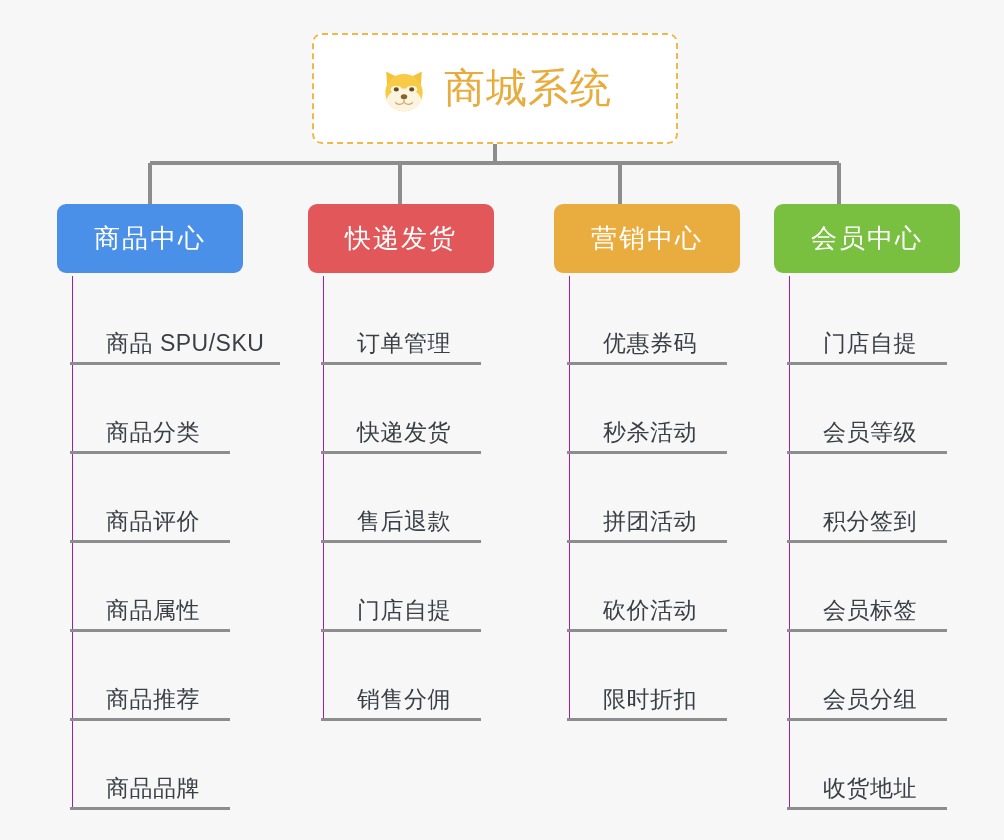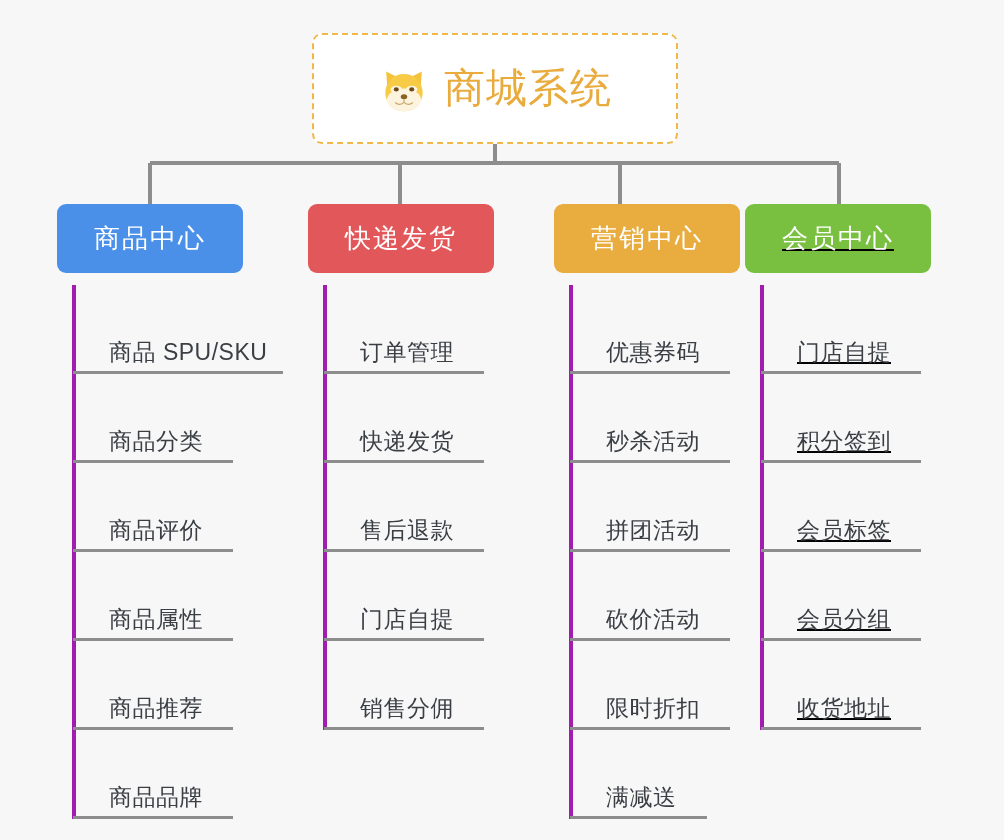--- a/index.html
+++ b/index.html
@@ -82,25 +82,25 @@
   }
 
   .col-0 .cat-box { background: #4a90e8; }
   .col-1 .cat-box { background: #e2575a; }
   .col-2 .cat-box { background: #e9ac3f; }
   .col-3 .cat-box { background: #79c040; }
 
   
   .leaf-list {
     position: relative;
-    margin: 12px;
+    margin: 3px;
     padding: 0;
     list-style: none;
     margin-left: 15px;
-    border-left: 4px solid #a21caf;
+    border-left: 1px solid #a21caf;
   }
   .leaf-item {
     position: relative;
     height: 89px;
     display: flex;
     align-items: flex-end;
     box-sizing: border-box;
   }
   .leaf-label {
     display: inline-block;
@@ -225,34 +225,34 @@
           </li>
           <li class="leaf-item" style="--uw: 160px;">
             <span class="leaf-label">拼团活动</span>
           </li>
           <li class="leaf-item" style="--uw: 160px;">
             <span class="leaf-label">砍价活动</span>
           </li>
           <li class="leaf-item" style="--uw: 160px;">
             <span class="leaf-label">限时折扣</span>
           </li>
-          <li class="leaf-item" style="--uw: 137px;">
-            <span class="leaf-label">满减送</span>
-          </li>
-        </ul>
-      </div>
-      <div class="column col-3" style="left: 745px; width: 186px; text-decoration: underline;">
+        </ul>
+      </div>
+      <div class="column col-3" style="left: 774px; width: 186px;">
         <div class="cat-box">
           <span>会员中心</span>
         </div>
         <ul class="leaf-list">
           <li class="leaf-item" style="--uw: 160px;">
             <span class="leaf-label">门店自提</span>
           </li>
           <li class="leaf-item" style="--uw: 160px;">
+            <span class="leaf-label">会员等级</span>
+          </li>
+          <li class="leaf-item" style="--uw: 160px;">
             <span class="leaf-label">积分签到</span>
           </li>
           <li class="leaf-item" style="--uw: 160px;">
             <span class="leaf-label">会员标签</span>
           </li>
           <li class="leaf-item" style="--uw: 160px;">
             <span class="leaf-label">会员分组</span>
           </li>
           <li class="leaf-item" style="--uw: 160px;">
             <span class="leaf-label">收货地址</span>

